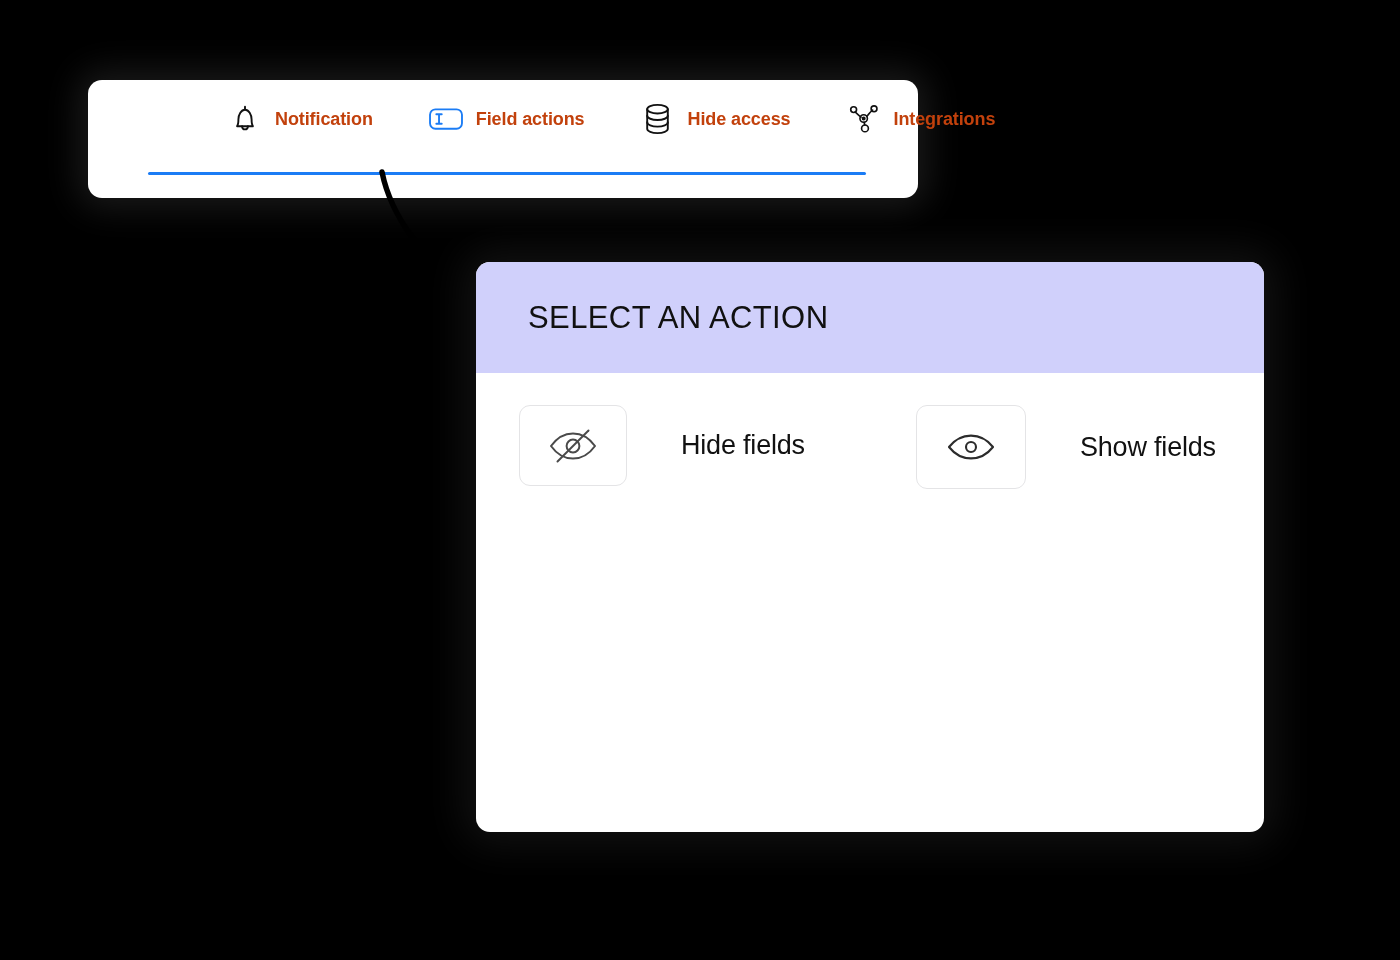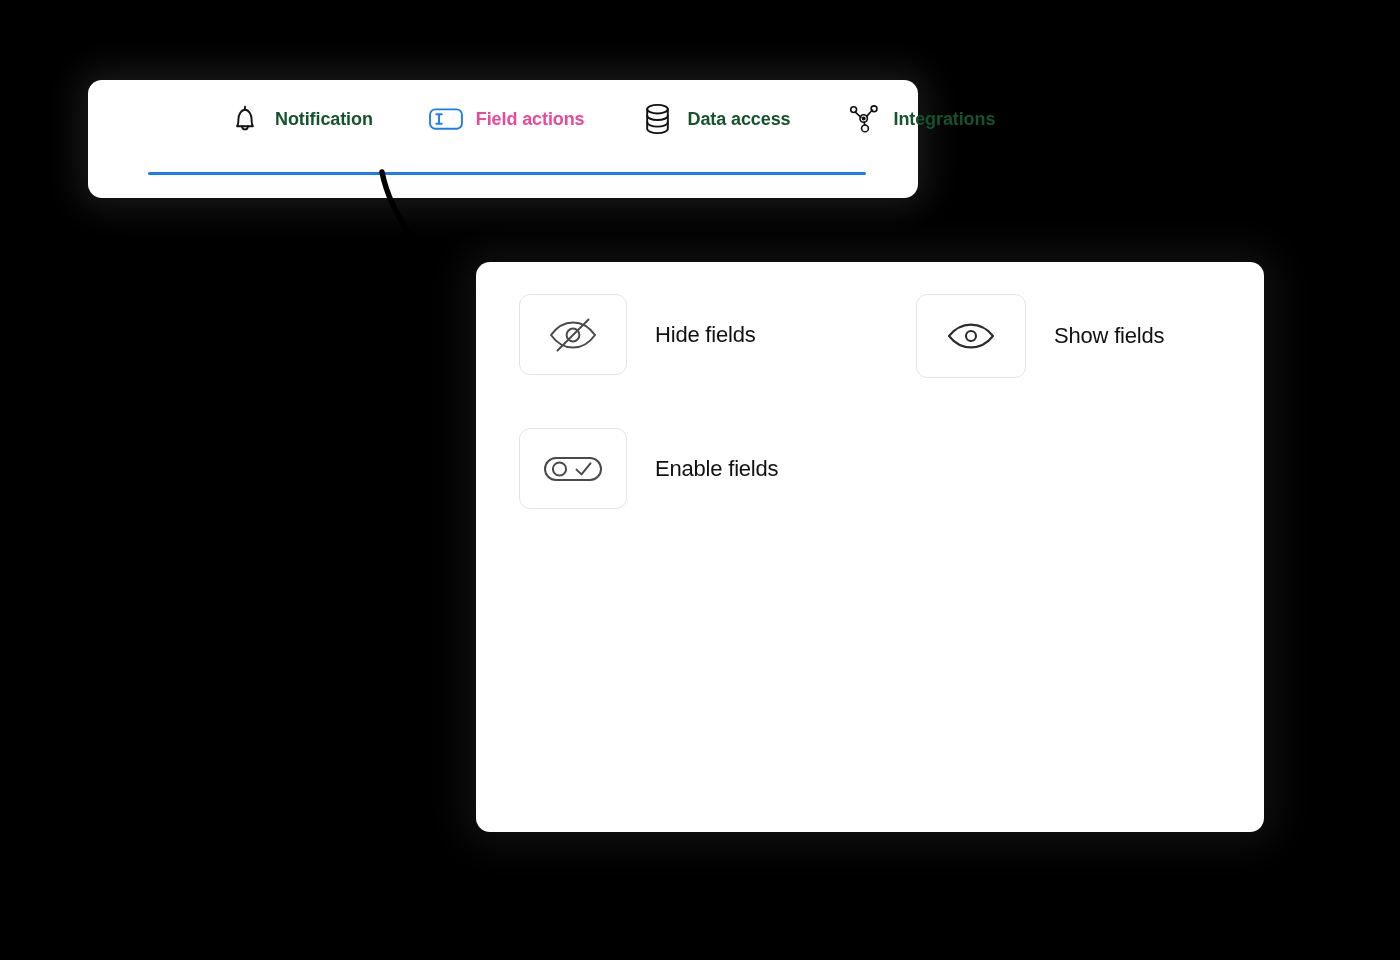--- a/index.html
+++ b/index.html
@@ -58,26 +58,26 @@
     height: 34px;
     display: flex;
     align-items: center;
     justify-content: center;
     flex: 0 0 auto;
   }
 
   .tab-label {
     font-size: 18px;
     font-weight: bold;
-    color: #14532d;
+    color: #c2410c;
     white-space: nowrap;
     letter-spacing: -0.1px;
   }
 
-  .tab.is-active .tab-label { color: #ec4899; }
+  .tab.is-active .tab-label { color: #c2410c; }
 
   #tab-underline {
     position: absolute;
     left: 60px;
     top: 92px;
     width: 718px;
     height: 3px;
     background: #1b7cf5;
     border-radius: 2px;
   }
@@ -145,24 +145,25 @@
     border: 1px solid #e4e4e6;
     border-radius: 11px;
     background: #ffffff;
     display: flex;
     align-items: center;
     justify-content: center;
     flex: 0 0 auto;
   }
 
   .action-label {
-    font-size: 22px;
+    font-size: 27px;
     color: #111111;
     white-space: nowrap;
     letter-spacing: -0.2px;
+    margin-left: 26px;
   }
 
   .col-2 { padding-left: 11px; }
   .col-2 .action-tile { width: 110px; height: 84px; }
 
   svg { display: block; }
 </style>
 </head>
 <body>
 
@@ -195,21 +196,21 @@
 
       <button class="tab">
         <span class="tab-icon">
           <svg width="27" height="32" viewBox="0 0 27 32" fill="none" stroke="#111111" stroke-width="1.9" stroke-linecap="round" stroke-linejoin="round">
             <ellipse cx="13.5" cy="6.2" rx="10.3" ry="4.3"></ellipse>
             <path d="M3.2 6.2 L3.2 25.8 C3.2 28.2 7.8 30.1 13.5 30.1 C19.2 30.1 23.8 28.2 23.8 25.8 L23.8 6.2"></path>
             <path d="M3.2 12.7 C3.2 15.1 7.8 17 13.5 17 C19.2 17 23.8 15.1 23.8 12.7"></path>
             <path d="M3.2 19.3 C3.2 21.7 7.8 23.6 13.5 23.6 C19.2 23.6 23.8 21.7 23.8 19.3"></path>
           </svg>
         </span>
-        <span class="tab-label">Data access</span>
+        <span class="tab-label">Hide access</span>
       </button>
 
       <button class="tab">
         <span class="tab-icon">
           <svg width="42" height="40" viewBox="0 0 42 40" fill="none" stroke="#111111" stroke-width="2" stroke-linecap="round" stroke-linejoin="round">
             <circle cx="8.2" cy="8.4" r="3.6"></circle>
             <circle cx="33.4" cy="7.4" r="3.6"></circle>
             <circle cx="22.2" cy="31.6" r="4.2"></circle>
             <circle cx="20.6" cy="19.4" r="4.6"></circle>
             <circle cx="20.6" cy="19.4" r="1.5" fill="#111111"></circle>
@@ -228,20 +229,23 @@
 
   <div id="connector">
     <svg width="180" height="180" viewBox="0 0 180 180" fill="none">
       <path d="M22 12 C30 52, 62 104, 118 136" stroke="#000000" stroke-width="5.5" stroke-linecap="round" fill="none"></path>
       <path d="M100 124 L126 141 L106 150" stroke="#000000" stroke-width="5.5" stroke-linecap="round" stroke-linejoin="round" fill="none"></path>
     </svg>
   </div>
 
   <div id="action-modal">
 
+    <div id="modal-header">
+      <h1 id="modal-title">SELECT AN ACTION</h1>
+    </div>
 
     <div id="action-grid">
 
       <button class="action-item col-1">
         <span class="action-tile">
           <svg width="58" height="46" viewBox="0 0 58 46" fill="none" stroke="#4a4a4a" stroke-width="2" stroke-linecap="round" stroke-linejoin="round">
             <path d="M7 23 C13 14.6, 21 10.4, 29 10.4 C37 10.4, 45 14.6, 51 23 C45 31.4, 37 35.6, 29 35.6 C21 35.6, 13 31.4, 7 23 Z"></path>
             <circle cx="29" cy="23" r="6.4"></circle>
             <path d="M44.5 7.5 L13.5 38.5"></path>
           </svg>
@@ -252,30 +256,20 @@
       <button class="action-item col-2">
         <span class="action-tile">
           <svg width="54" height="34" viewBox="0 0 54 34" fill="none" stroke="#2c2c2c" stroke-width="2.1" stroke-linecap="round" stroke-linejoin="round">
             <path d="M5 17 C11 9.4, 19 5.6, 27 5.6 C35 5.6, 43 9.4, 49 17 C43 24.6, 35 28.4, 27 28.4 C19 28.4, 11 24.6, 5 17 Z"></path>
             <circle cx="27" cy="17" r="5"></circle>
           </svg>
         </span>
         <span class="action-label">Show fields</span>
       </button>
 
-      <button class="action-item col-1">
-        <span class="action-tile">
-          <svg width="62" height="34" viewBox="0 0 62 34" fill="none" stroke="#4a4a4a" stroke-width="2" stroke-linecap="round" stroke-linejoin="round">
-            <rect x="3" y="6" width="56" height="22" rx="11"></rect>
-            <circle cx="17.5" cy="17" r="6.6"></circle>
-            <path d="M34.5 17.6 L39.5 22.4 L48.5 11.4"></path>
-          </svg>
-        </span>
-        <span class="action-label">Enable fields</span>
-      </button>
 
 
 
 
     </div>
   </div>
 
 </div>
 
 </body></html>

